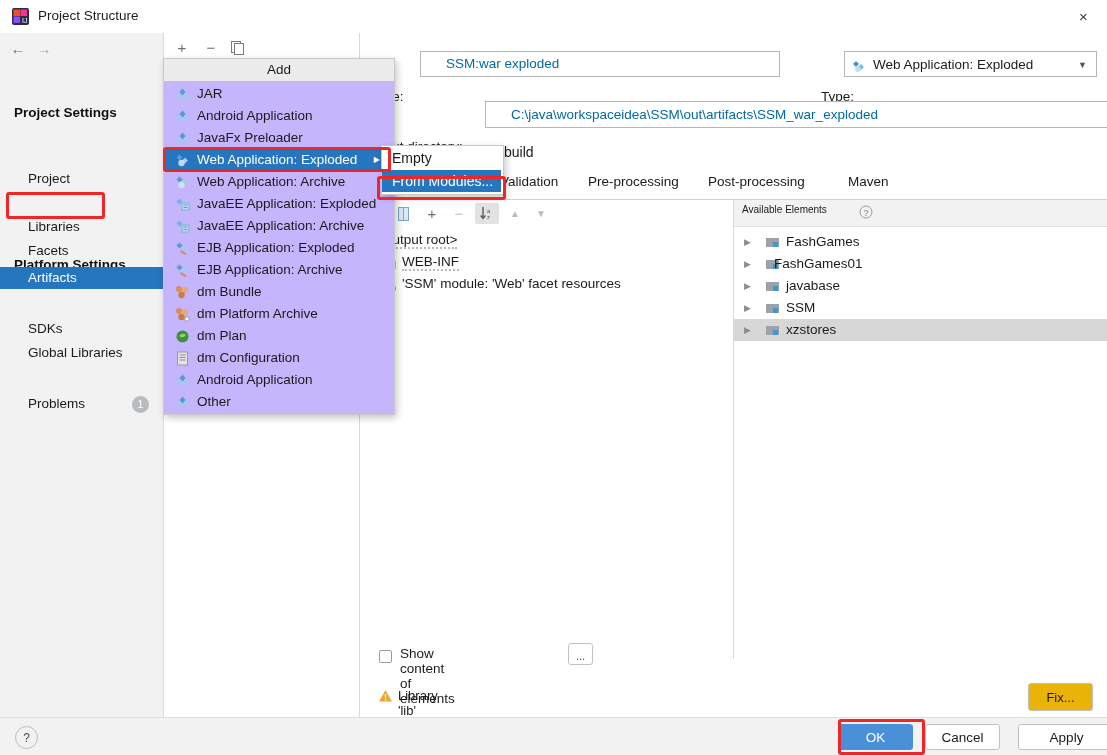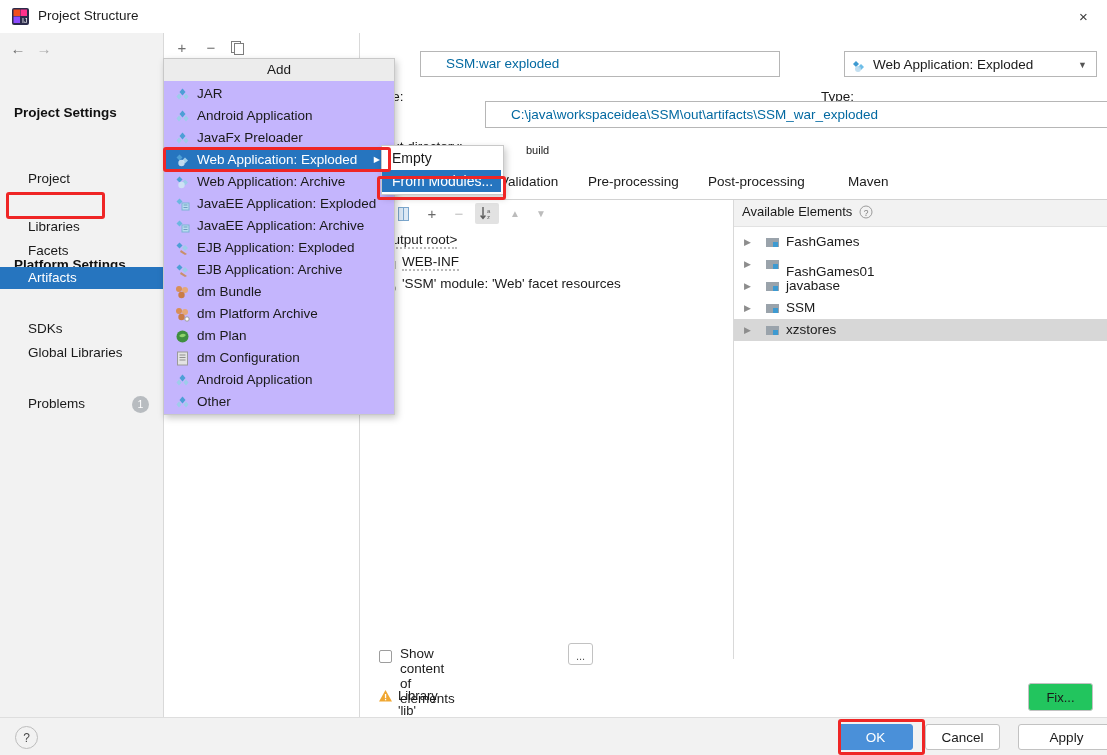--- a/index.html
+++ b/index.html
@@ -148,21 +148,21 @@
 
   .avail-panel {
     position: absolute; left: 373px; top: 167px; width: 374px; height: 459px;
     border-left: 1px solid #d9d9d9;
   }
   .avail-header {
     position: absolute; left: 0; top: 0; width: 374px; height: 26px;
     background: #f2f2f2; border-bottom: 1px solid #e2e2e2;
   }
   .avail-header .ttl {
-    position: absolute; left: 8px; top: 4px; font-size: 13px; color: #1a1a1a;
+    position: absolute; left: 8px; top: 4px; font-size: 10px; color: #1a1a1a;
   }
   .avail-row {
     position: absolute; left: 0; width: 374px; height: 22px; line-height: 22px;
     font-size: 13.5px; color: #1a1a1a;
   }
   .avail-row.selected { background: #d7d7d7; }
   .tri {
     position: absolute; left: 10px; top: 0; line-height: 22px;
     font-size: 9px; color: #8d8d8d;
   }
@@ -178,21 +178,21 @@
     position: absolute; width: 25px; height: 22px;
     border: 1px solid #c2c2c2; border-radius: 3px; background: #fff;
     font-size: 11px; color: #555;
     display:flex; align-items:flex-end; justify-content:center;
     box-sizing: border-box; padding-bottom:2px;
   }
   .warnrow { position: absolute; left: 0; top: 655px; }
   .fix-btn {
     position: absolute; right: 14px; top: 650px;
     width: 63px; height: 26px;
-    border: 1px solid #c2c2c2; border-radius: 3px; background: #22c55e;
+    border: 1px solid #c2c2c2; border-radius: 3px; background: #eab308;
     font-size: 13px; color: #1a1a1a;
     display:flex; align-items:center; justify-content:center;
   }
 
   
   .bottombar {
     position: absolute; left: 0; top: 717px; width: 1107px; height: 38px;
     background: #f2f2f2; border-top: 1px solid #dedede;
   }
   .help-btn {
@@ -335,21 +335,21 @@
     <span class="caret">▼</span>
   </div>
 
   <span class="field-label" style="left:21px; top:106px;">tput directory:</span>
   <input class="text-input" style="left: 125px; top: 68px; width: 975px; height: 27px; max-width: 962px;" type="text" value="C:\java\workspaceidea\SSM\out\artifacts\SSM_war_exploded">
 
   <div style="position:absolute; left:20px; top:111px;">
     <span class="cbox" style="left:0; top:3px;"></span>
     <span style="position:absolute;left:20px;top:0;font-size:13.5px;white-space:nowrap;">Include in project</span>
   </div>
-  <span style="position:absolute;left:150px;top:111px;font-size:11px;margin-left:16px;">build</span>
+  <span style="position:absolute;left:128px;top:111px;font-size:14px;margin-left:16px;">build</span>
 
   <div class="tabs">
     <span class="tab" style="left:140px;">Validation</span>
     <span class="tab" style="left:228px;">Pre-processing</span>
     <span class="tab" style="left:348px;">Post-processing</span>
     <span class="tab" style="left:488px;">Maven</span>
   </div>
 
   <div class="tree-toolbar">
     <span class="tt-icon" style="left:8px; width:20px;">
@@ -416,21 +416,21 @@
       <span style="position:absolute;left:52px;">FashGames</span>
     </div>
     <div class="avail-row" style="top:53px;">
       <span class="tri">▶</span>
       <span style="position:absolute;left:32px;top:4px;">
         <svg width="15" height="14" viewBox="0 0 15 14">
             <rect x="0" y="2" width="13" height="9" fill="#9aa3ab"></rect>
             <rect x="7" y="6" width="5" height="5" fill="#3d9ad1"></rect>
           </svg>
       </span>
-      <span style="position:absolute;left:52px;margin-top:8px;">FashGames01</span>
+      <span style="position:absolute;left:40px;">FashGames01</span>
     </div>
     <div class="avail-row" style="top:75px;">
       <span class="tri">▶</span>
       <span style="position:absolute;left:32px;top:4px;">
         <svg width="15" height="14" viewBox="0 0 15 14">
             <rect x="0" y="2" width="13" height="9" fill="#9aa3ab"></rect>
             <rect x="7" y="6" width="5" height="5" fill="#3d9ad1"></rect>
           </svg>
       </span>
       <span style="position:absolute;left:52px;">javabase</span>

